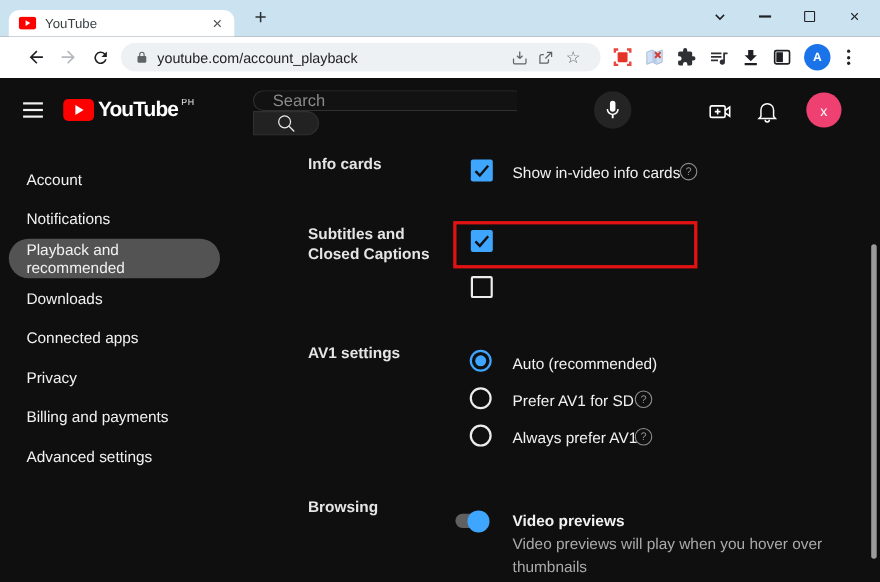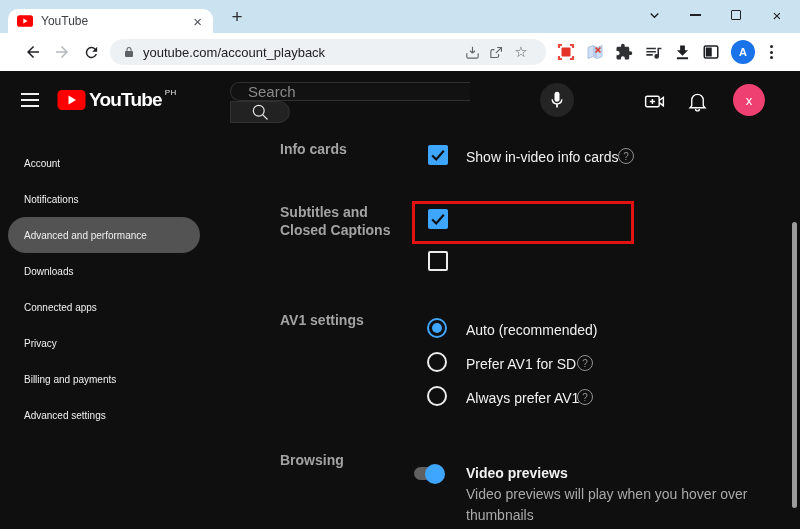--- a/index.html
+++ b/index.html
@@ -69,25 +69,25 @@
   .create { left:641px; }
   .bell { left:684px; }
   .yt-avatar { position:absolute; left:733px; top:13px; width:32px; height:32px; border-radius:50%;
     display:flex; align-items:center; justify-content:center; color:#fff; font-size:13px; }
 
   .ytbody { height:400px; display:flex; position:relative; }
   .sidebar { width:230px; flex:none; }
   .settings-title { margin:18px 0 0 24px; font-size:16px; color:#f1f1f1; line-height:20px; }
   .nav { margin-top:16px; }
   .nav-item { height:36px; display:flex; align-items:center; padding-left:24px;
-    font-size:10px; font-weight:500; color:#f1f1f1; cursor:default; }
+    font-size:14px; font-weight:500; color:#f1f1f1; cursor:default; }
   .nav-item.active { background:#535353; border-radius:18px; margin-left:8px; margin-right:30px; padding-left:16px; }
 
   .content { position:relative; flex:1; font-size:14px; }
-  .sec-label { position:absolute; font-weight:bold; color:#a3a3a3; line-height:18px;padding-left:40px; }
+  .sec-label { position:absolute; font-weight:bold; color:#e5e5e5; line-height:18px;padding-left:40px; }
   .opt-label { position:absolute; color:#f1f1f1; line-height:20px; }
   .opt-desc  { position:absolute; color:#aaa; line-height:21px; }
 
   .checkbox { position:absolute; width:20px; height:20px; border-radius:2px; }
   .checkbox.checked { background:#3ea6ff; }
   .checkbox.unchecked { border:2px solid #ececec; background:transparent; }
   .radio { position:absolute; width:20px; height:20px; border-radius:50%; }
   .radio.selected { border:2px solid #3ea6ff; }
   .radio.selected::after { content:""; position:absolute; left:3px; top:3px; width:10px; height:10px;
     border-radius:50%; background:#3ea6ff; }
@@ -262,21 +262,21 @@
       </div>
       <div class="yt-avatar" style="background:#ee4071;">x</div>
     </div>
 
     <div class="ytbody">
 
       <div class="sidebar">
         <div class="nav">
           <div class="nav-item">Account</div>
           <div class="nav-item">Notifications</div>
-          <div class="nav-item active">Advanced and performance</div>
+          <div class="nav-item active">Playback and recommended</div>
           <div class="nav-item">Downloads</div>
           <div class="nav-item">Connected apps</div>
           <div class="nav-item">Privacy</div>
           <div class="nav-item">Billing and payments</div>
           <div class="nav-item">Advanced settings</div>
         </div>
       </div>
 
       <div class="content">
 

